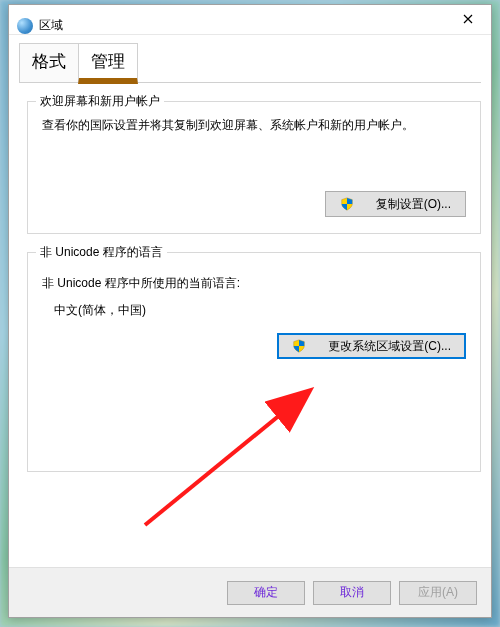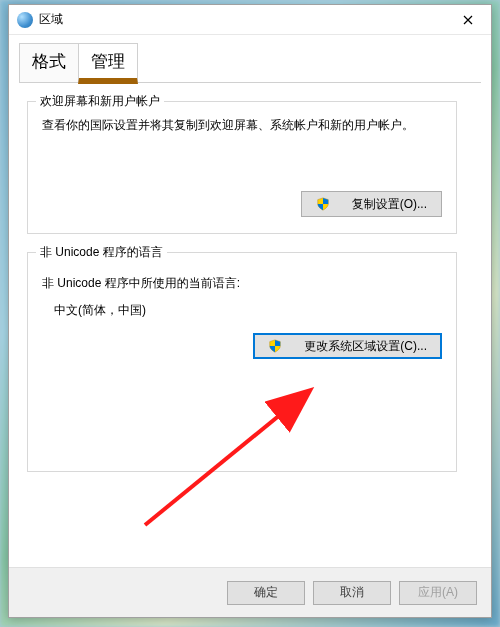--- a/index.html
+++ b/index.html
@@ -11,21 +11,21 @@
     }
     .dialog {
       position: absolute; left: 8px; top: 4px;
       width: 484px; height: 614px;
       background: #ffffff;
       border: 1px solid #a0a0a0;
       box-shadow: 0 2px 10px rgba(0,0,0,0.25);
       display: flex; flex-direction: column;
     }
     .titlebar {
-      height: 30px; display: flex; align-items: center; padding: 0 0 0 8px;
+      height: 30px; display: flex; align-items: flex-end; padding: 0 0 0 8px;
       background: #ffffff; border-bottom: 1px solid #e8e8e8;
     }
     .titlebar .globe {
       width: 16px; height: 16px; margin-right: 6px; border-radius: 50%;
       background: radial-gradient(circle at 30% 30%, #b0e0ff 0%, #4090d0 60%, #2070b0 100%);
       position: relative; display: inline-block;
     }
     .titlebar .title { font-size: 12px; color: #000; flex: 1; }
     .close-btn {
       width: 46px; height: 30px; display: flex; align-items: center; justify-content: center;
@@ -39,21 +39,21 @@
       content: ''; position: absolute; left: 10px; right: 10px; bottom: 0;
       border-bottom: 1px solid #d0d0d0;
     }
     .tab {
       font-size: 17px; padding: 6px 12px 5px 12px; border: 1px solid #d0d0d0;
       border-bottom: none; background: #fafafa; margin-right: -1px; cursor: pointer;
       position: relative; color: #000;
     }
     .tab.active { background: #ffffff; z-index: 2; border-bottom: 6px solid #a16207; margin-bottom: -1px; text-align: center; }
     .content {
-      flex: 1; padding: 18px 34px 10px 18px; background: #ffffff; overflow: hidden;
+      flex: 1; padding: 18px 10px 10px 18px; background: #ffffff; overflow: hidden;
     }
     .groupbox {
       border: 1px solid #d8d8d8; position: relative; padding: 14px 14px 16px 14px;
       margin-bottom: 18px; font-size: 12px; color: #000;
     }
     .groupbox .legend {
       position: absolute; top: -9px; left: 8px; background: #ffffff; padding: 0 4px;
       font-size: 12px; color: #000;
     }
     .desc { font-size: 12px; color: #000; line-height: 1.6; margin-bottom: 12px; }
@@ -68,21 +68,21 @@
     .winbtn.highlight { border: 2px solid #0078d7; padding: 0 13px; }
     .shield {
       width: 14px; height: 14px; display: inline-block;
     }
     .button-row {
       height: 50px; display: flex; align-items: center; justify-content: flex-end;
       padding: 0 14px; gap: 8px; background: #f0f0f0; border-top: 1px solid #e0e0e0;
     }
     .footerbtn {
       min-width: 78px; height: 24px; font-size: 12px; border: 1px solid #adadad;
-      background: #e1e1e1; cursor: pointer; color: #404040;
+      background: #e1e1e1; cursor: pointer; color: #6d28d9;
     }
     .footerbtn.disabled { color: #a0a0a0; cursor: default; }
     
     .arrow-layer {
       position: absolute; inset: 0; pointer-events: none; z-index: 50;
     }
   </style>
 </head>
 <body>
 <div class="backdrop"></div>

